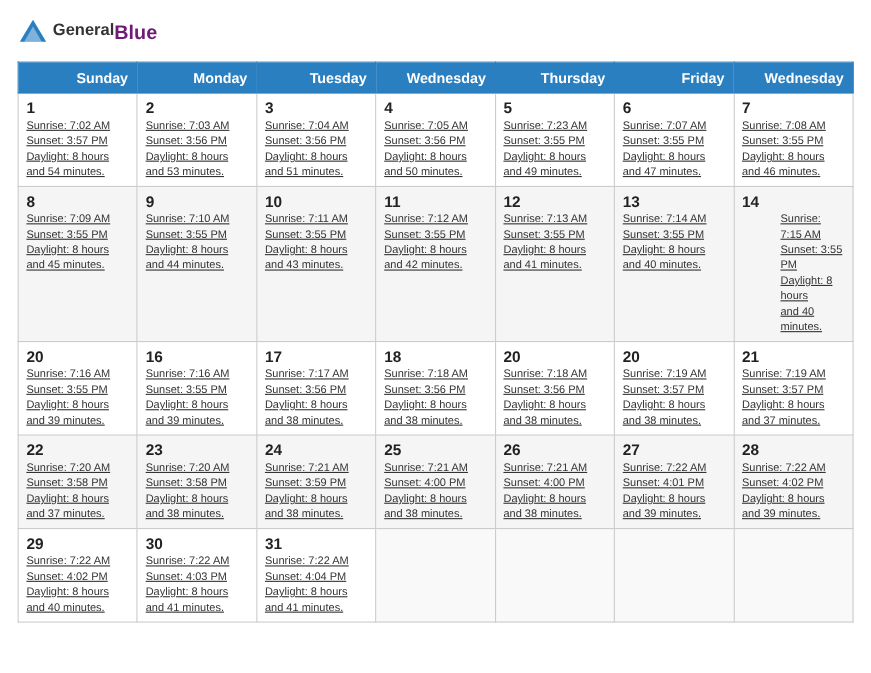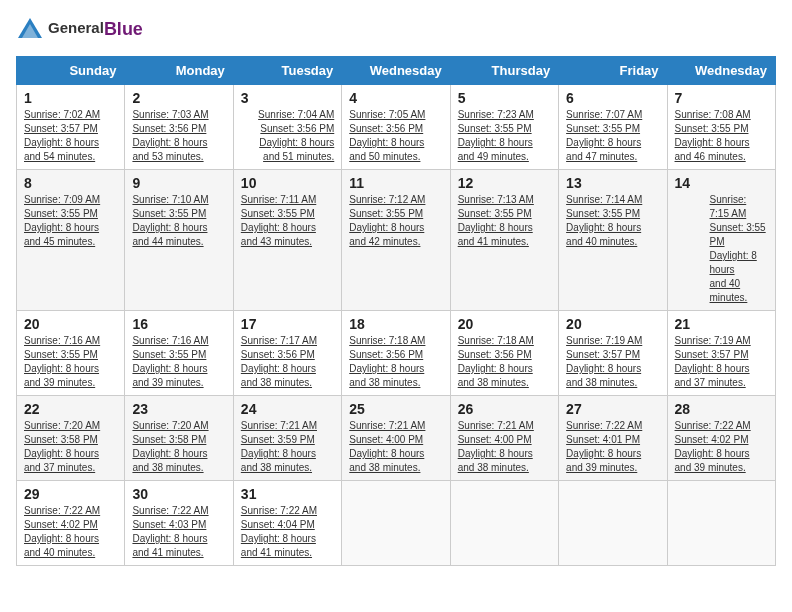--- a/index.html
+++ b/index.html
@@ -134,21 +134,21 @@
         </td>
         <td>
           <span class="day-num">2</span>
           <div class="day-info" style="white-space: pre-line;">Sunrise: 7:03 AM
 Sunset: 3:56 PM
 Daylight: 8 hours
 and 53 minutes.</div>
         </td>
         <td>
           <span class="day-num">3</span>
-          <div class="day-info" style="white-space: pre-line; text-align: right;">Sunrise: 7:04 AM
+          <div class="day-info" style="white-space: pre-line;">Sunrise: 7:04 AM
 Sunset: 3:56 PM
 Daylight: 8 hours
 and 51 minutes.</div>
         </td>
         <td>
           <span class="day-num">4</span>
           <div class="day-info" style="white-space: pre-line;">Sunrise: 7:05 AM
 Sunset: 3:56 PM
 Daylight: 8 hours
 and 50 minutes.</div>

